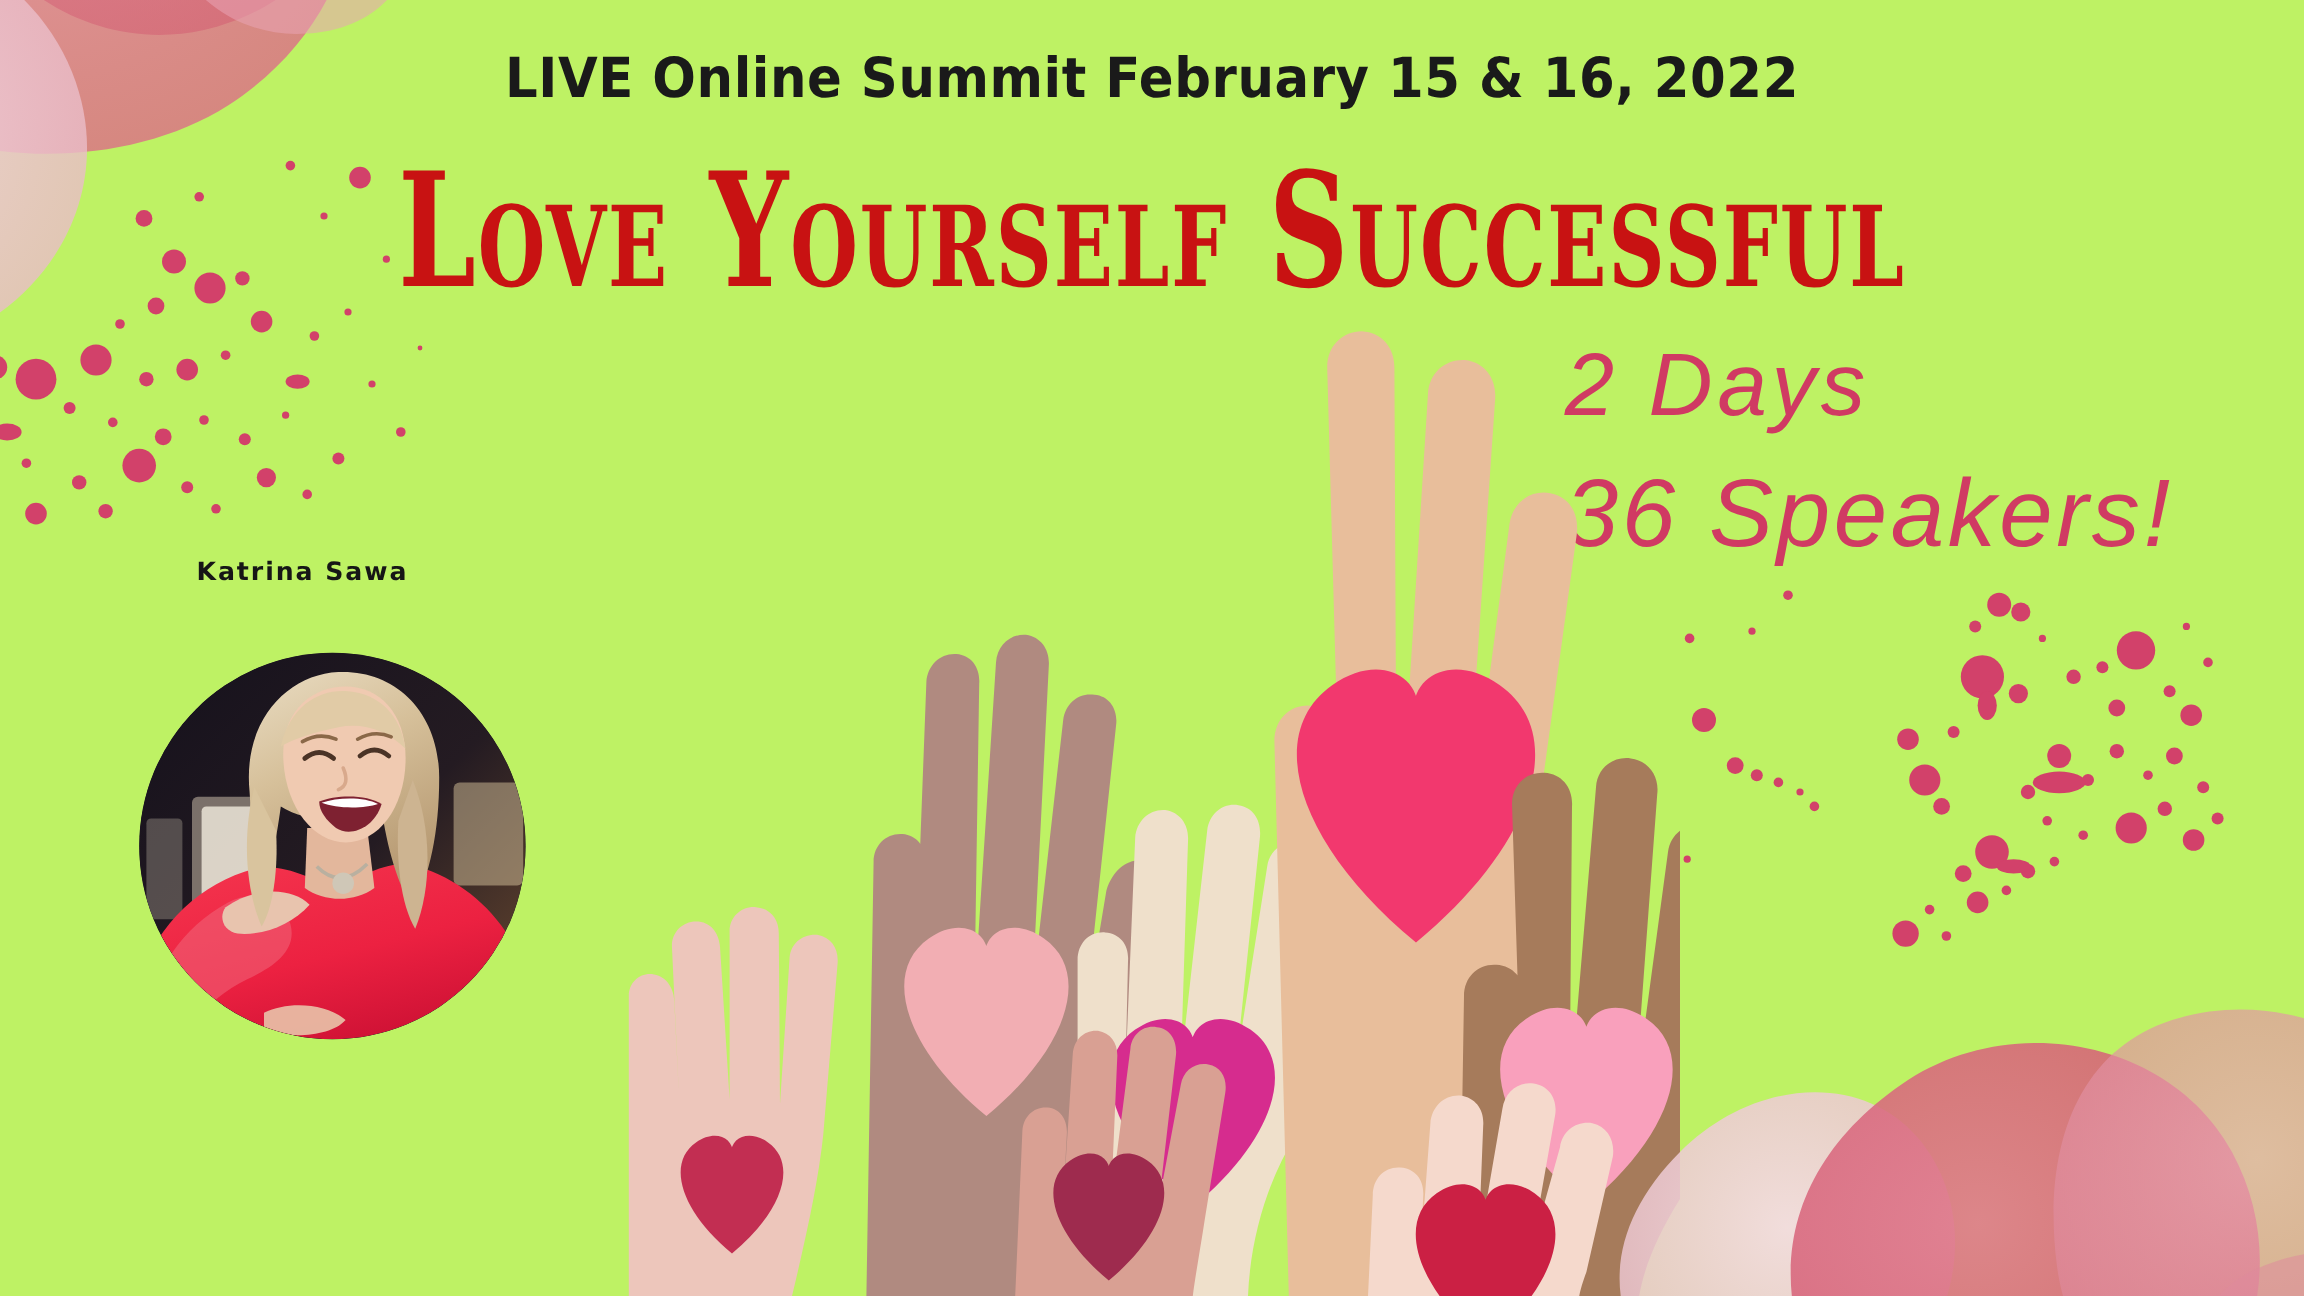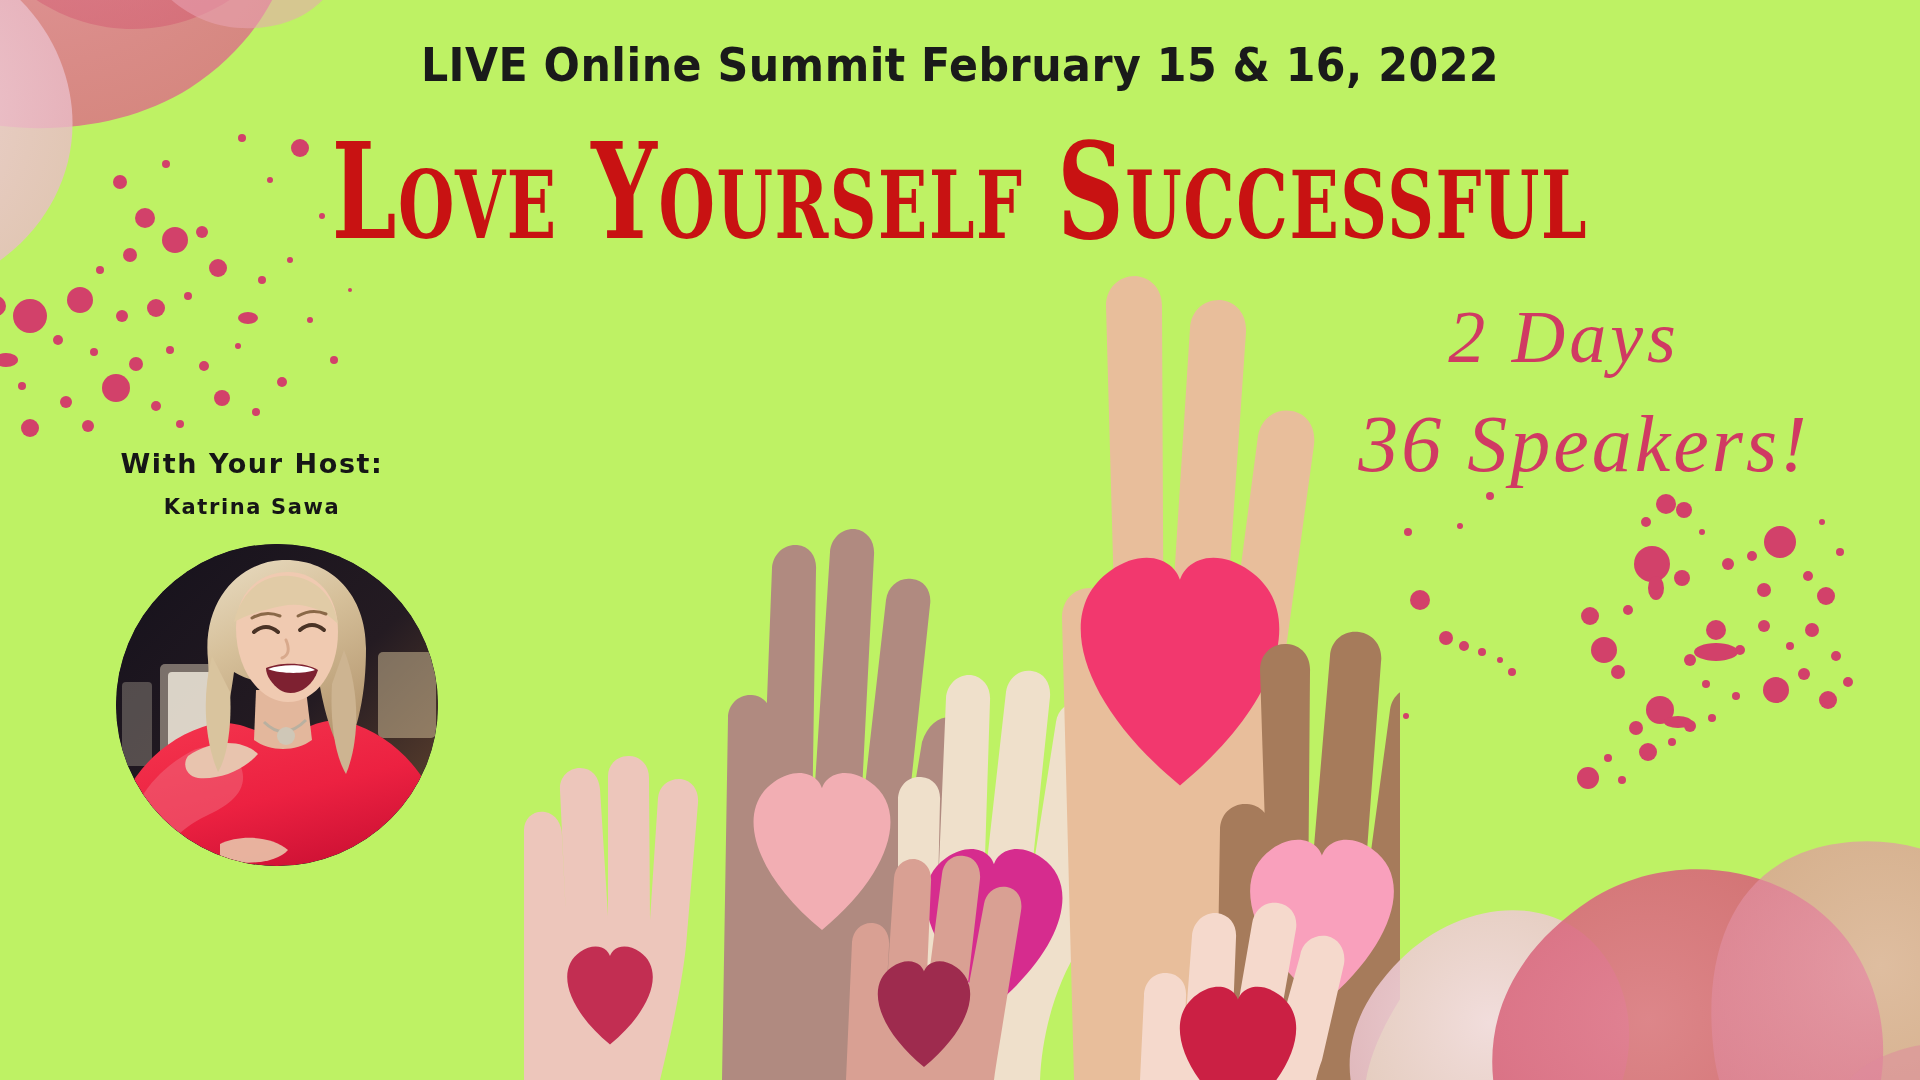--- a/index.html
+++ b/index.html
@@ -71,25 +71,25 @@
     position:absolute; left:116px; top:544px;
     width:322px; height:322px;
     border-radius:50%;
     overflow:hidden;
     background:#1b1624;
   }
   #host-photo svg { display:block; width:100%; height:100%; }
 
   
   #script-block {
-    position:absolute; right:56px; top:300px;
+    position:absolute; right:56px; top:284px;
     width:560px;
-    text-align:center;
+    text-align:left;
     color:#D03A63;
-    font-family:Liberation Serif, serif;
+    font-family:Liberation Sans, sans-serif;
     font-style:italic;
     font-weight:400;
   }
   #script-days {
     font-size:74px; line-height:1;
     letter-spacing:4px;
     padding-right:40px;
   }
   #script-speakers {
     font-size:80px; line-height:1;
@@ -175,21 +175,20 @@
       <ellipse cx="278" cy="198" rx="10" ry="6"></ellipse>
       <ellipse cx="36" cy="240" rx="12" ry="7"></ellipse>
     </g>
   </svg>
 
   <div id="eyebrow">LIVE Online Summit February 15 &amp; 16, 2022</div>
 
   <div id="main-title">Love Yourself Successful</div>
 
   <div id="host-block">
-    <div id="host-label">With Your Host:</div>
     <div id="host-name">Katrina Sawa</div>
   </div>
 
   <div id="host-photo">
     <svg viewBox="0 0 322 322">
       <defs>
         <clipPath id="circ">
             <circle cx="161" cy="161" r="161"></circle>
           </clipPath>
         <linearGradient id="bgdark" x1="0" y1="0" x2="1" y2="1">

